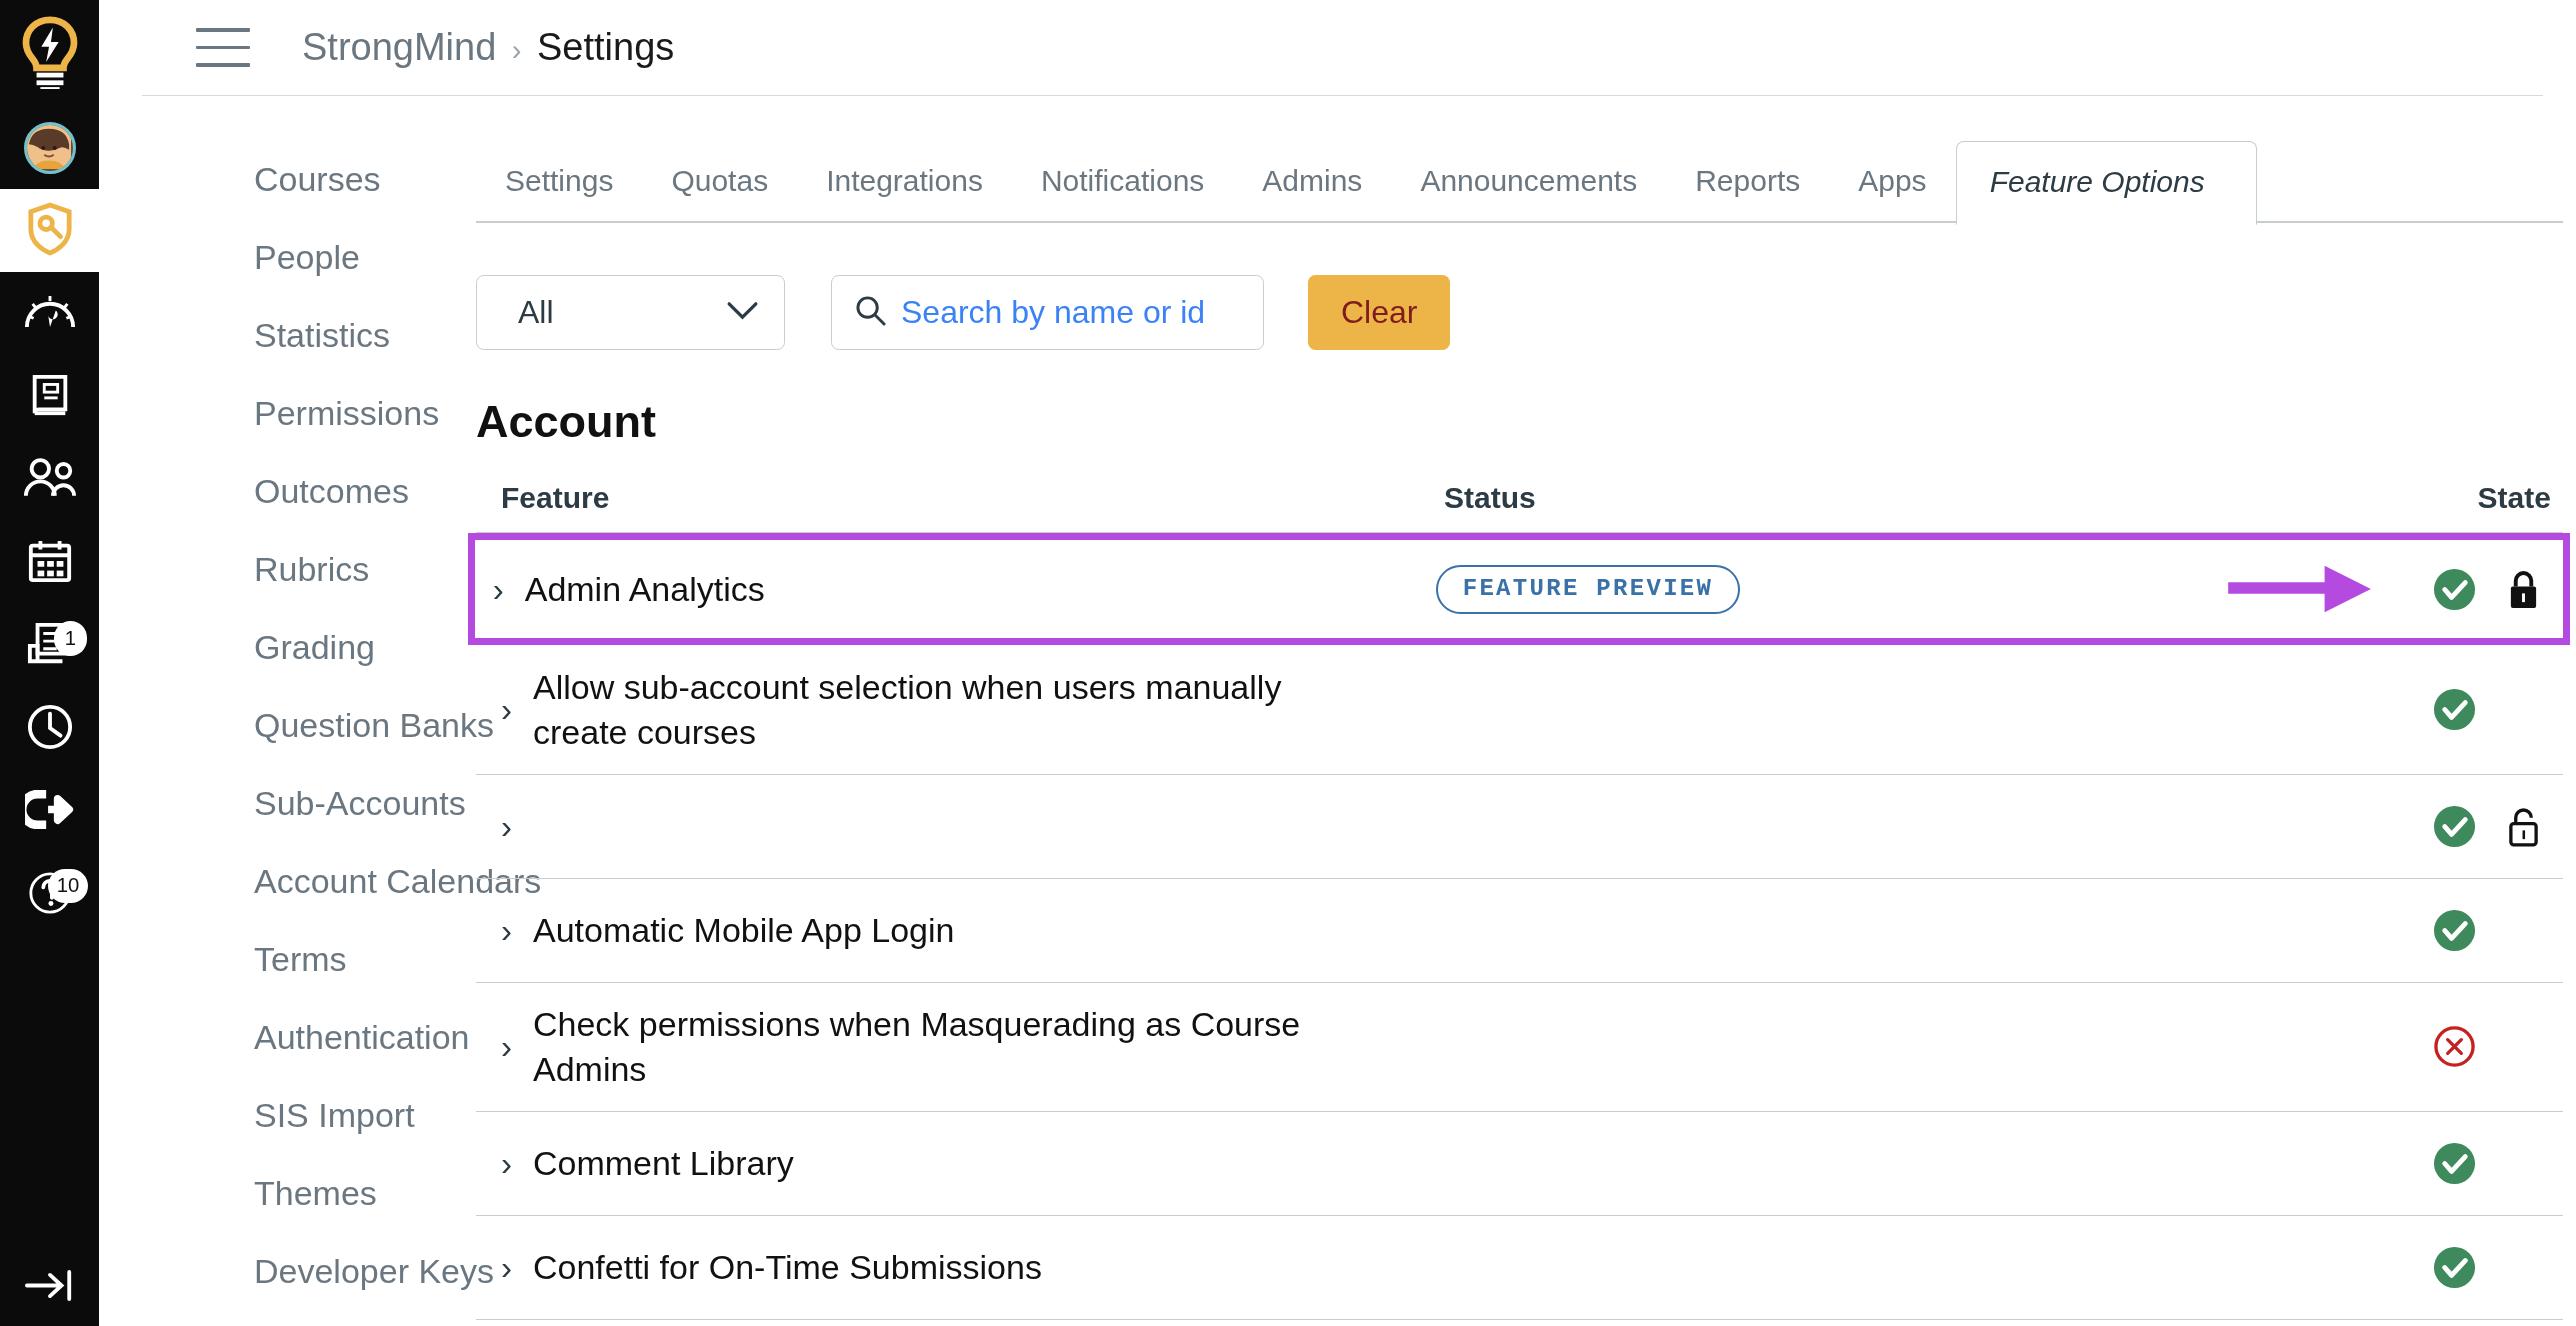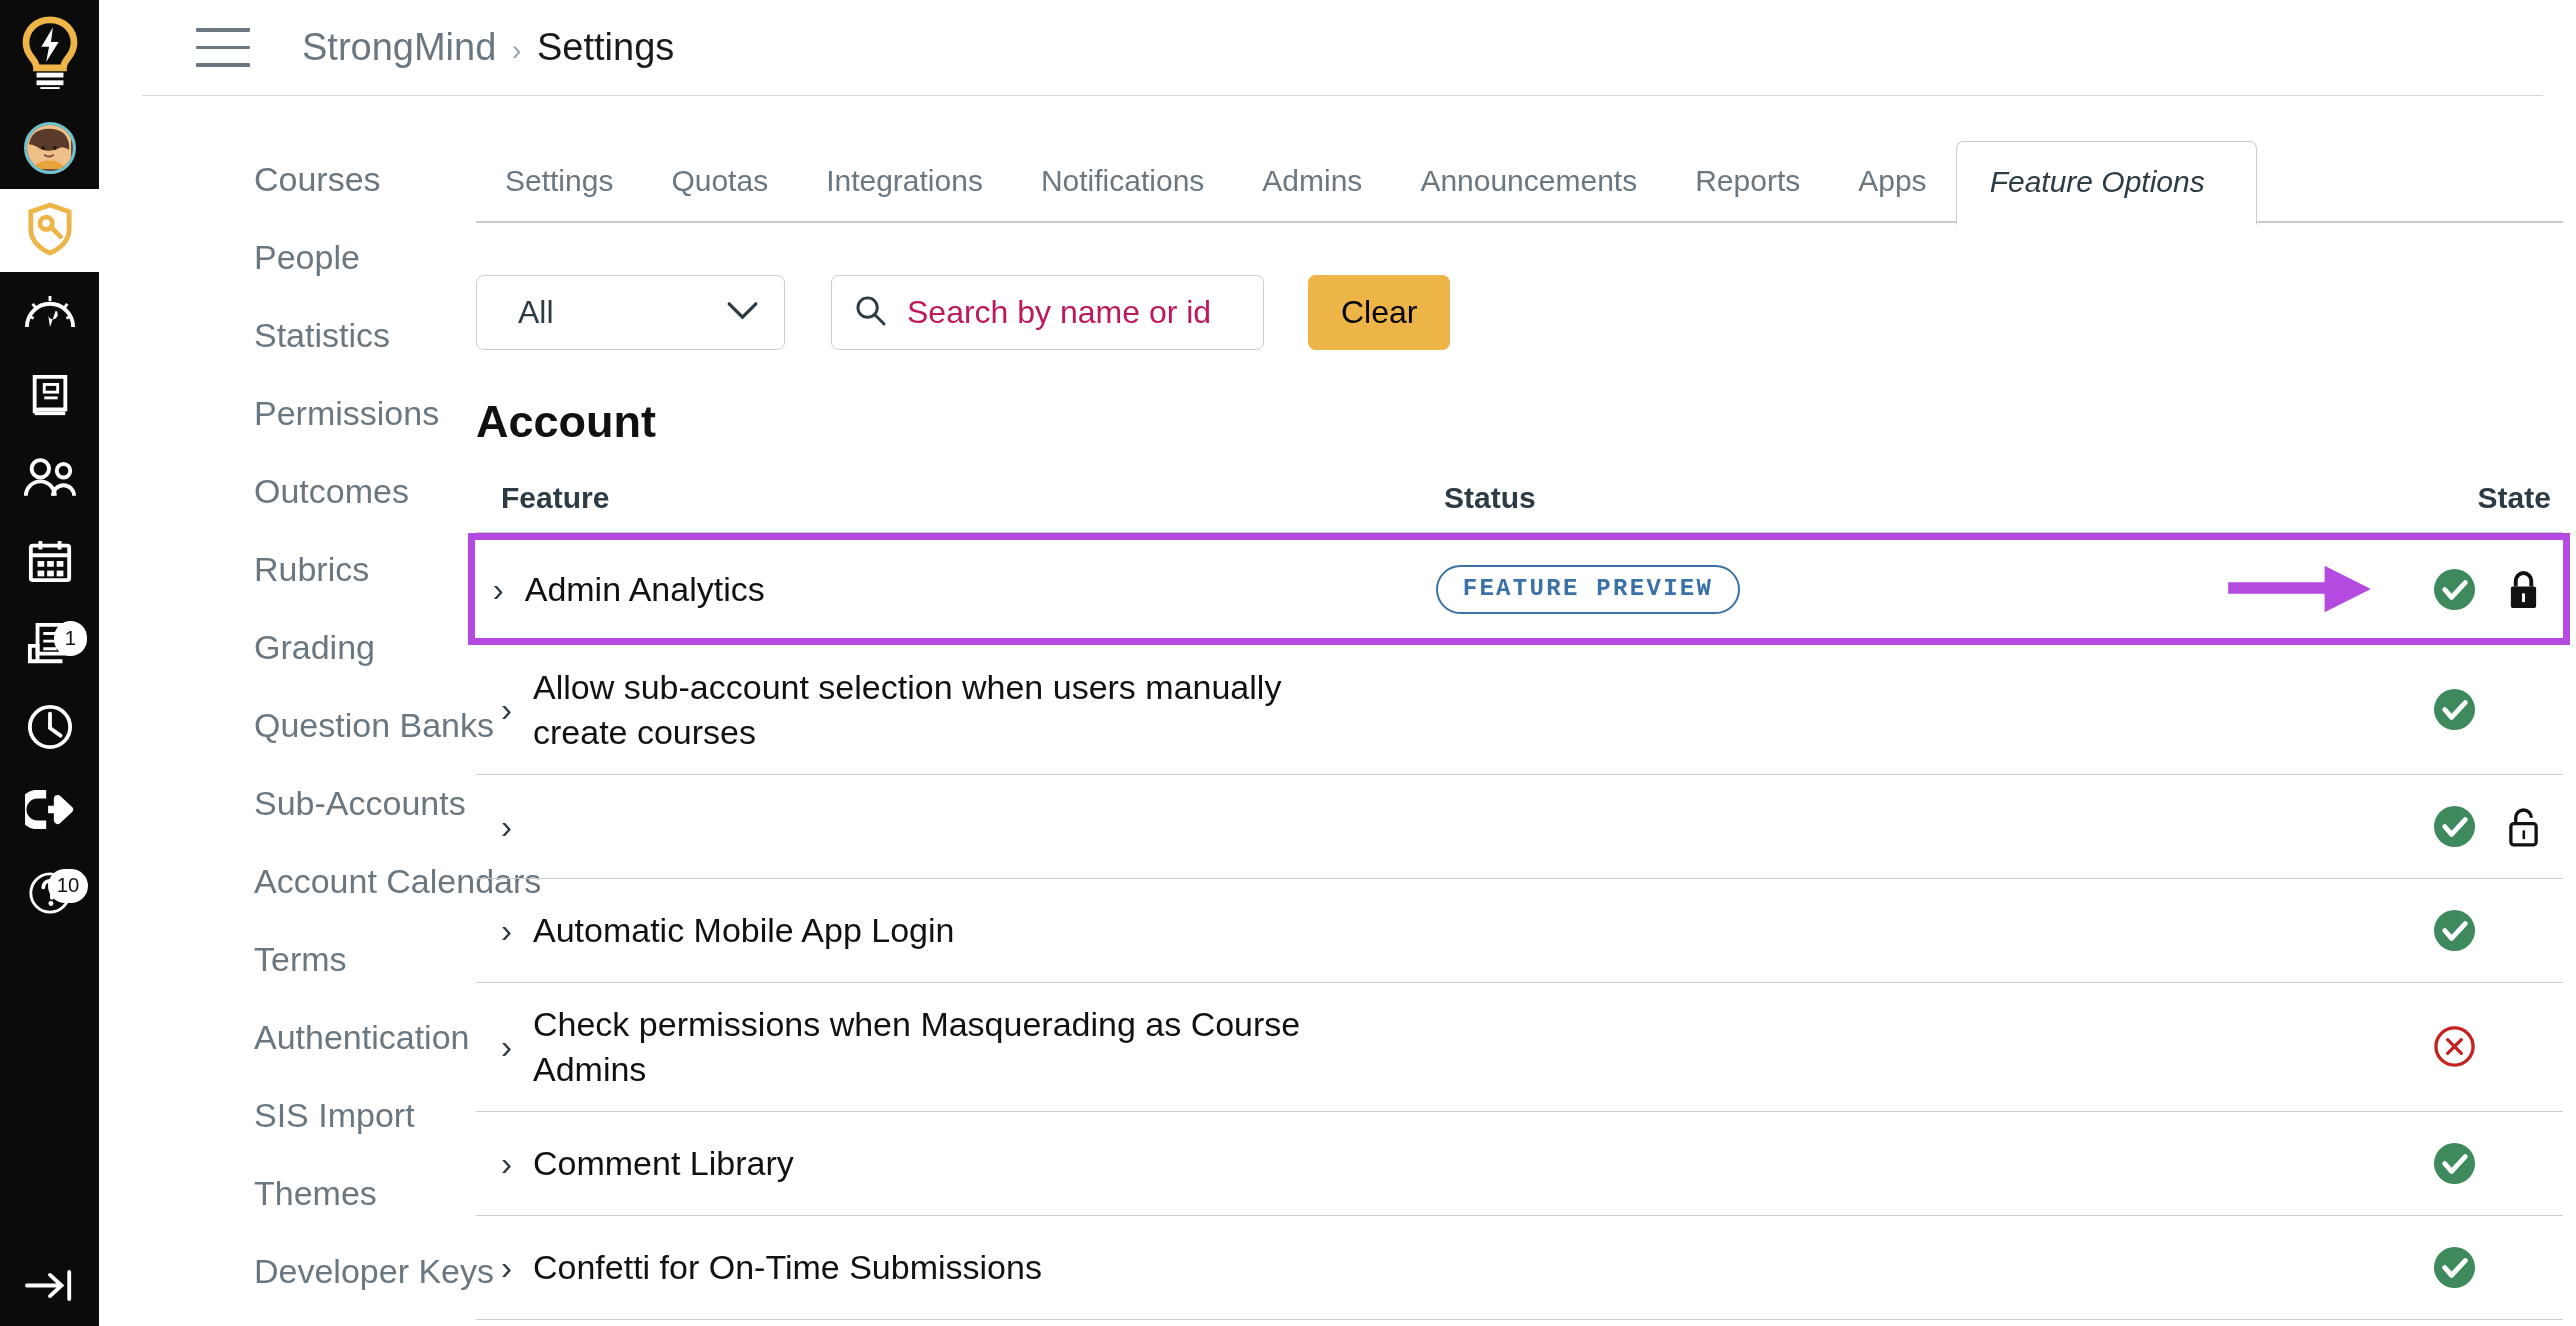--- a/index.html
+++ b/index.html
@@ -99,23 +99,23 @@
   .select {
     width: 309px; height: 75px; border: 1.9px solid #C7CDD1; border-radius: 7.7px;
     display: flex; align-items: center; justify-content: space-between;
     padding: 0 25px 0 41px; cursor: pointer; background: #fff;
   }
   .select .val { font-size: 32px; color: #2D3B45; }
   .searchbox {
     width: 433px; height: 75px; border: 1.9px solid #C7CDD1; border-radius: 7.7px;
     display: flex; align-items: center; padding: 0 23px; margin-left: 46px; background:#fff;
   }
-  .searchbox .ph { font-size: 32px; color: #be185d; margin-left: 21px; }
+  .searchbox .ph { font-size: 32px; color: #3b82f6; margin-left: 15px; }
   .clearbtn {
-    margin-left: 44px; background: #EDB548; color: #000000;
+    margin-left: 44px; background: #EDB548; color: #7f1d1d;
     font-size: 32px; border: none; border-radius: 7.7px;
     height: 75px; padding: 0 33px; cursor: pointer;
     font-family: "Liberation Sans", sans-serif;
   }
 
   .acct-title { font-size: 45px; font-weight: bold; color: #111; margin-top: 46px; }
 
   .thead {
     display: flex; align-items: flex-end;
     margin-top: 33px; padding: 0 3.9px 17.4px 25px;

